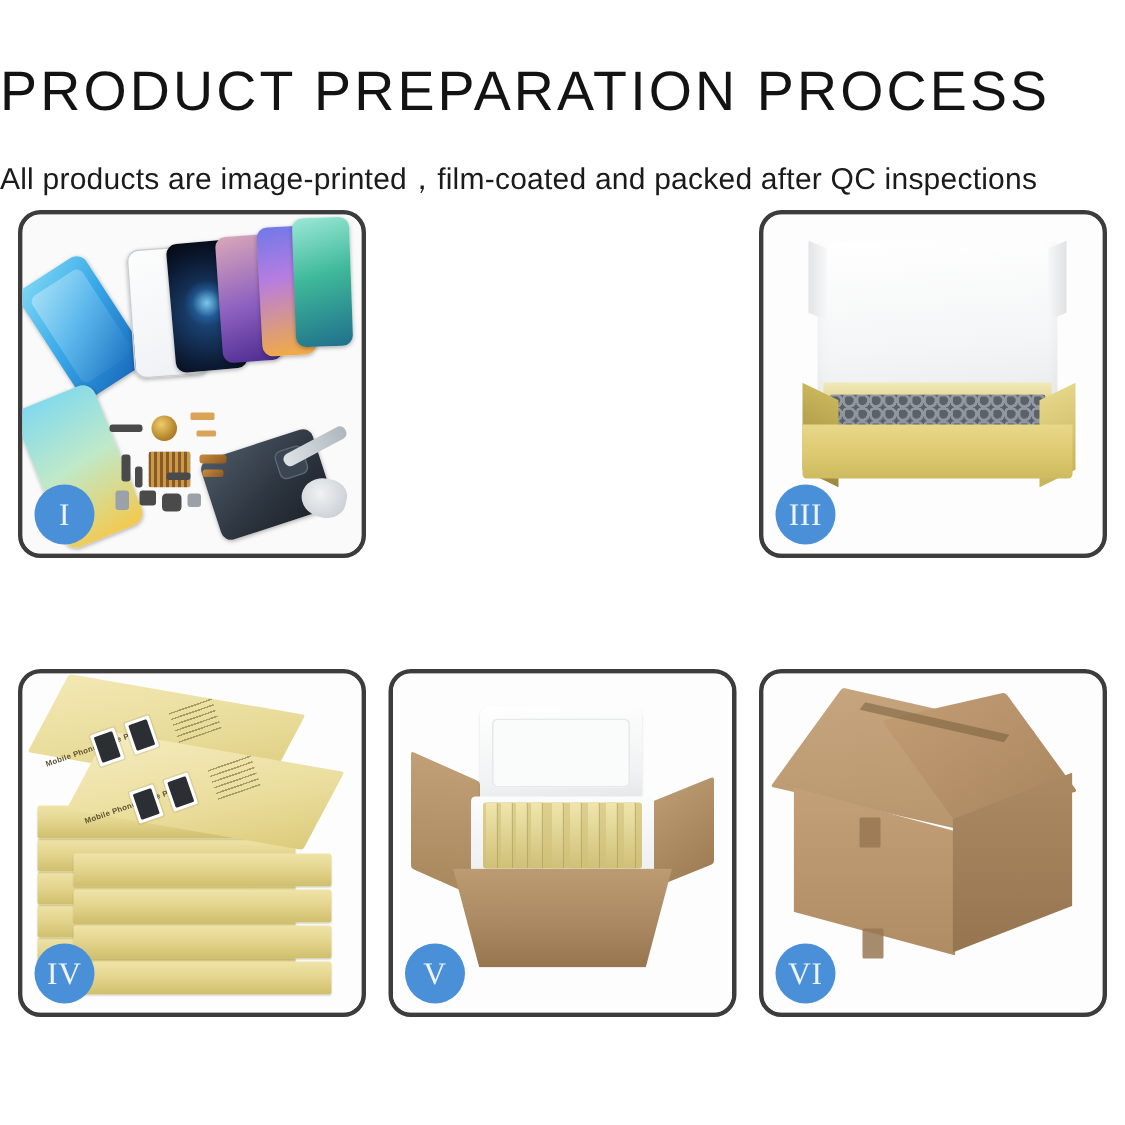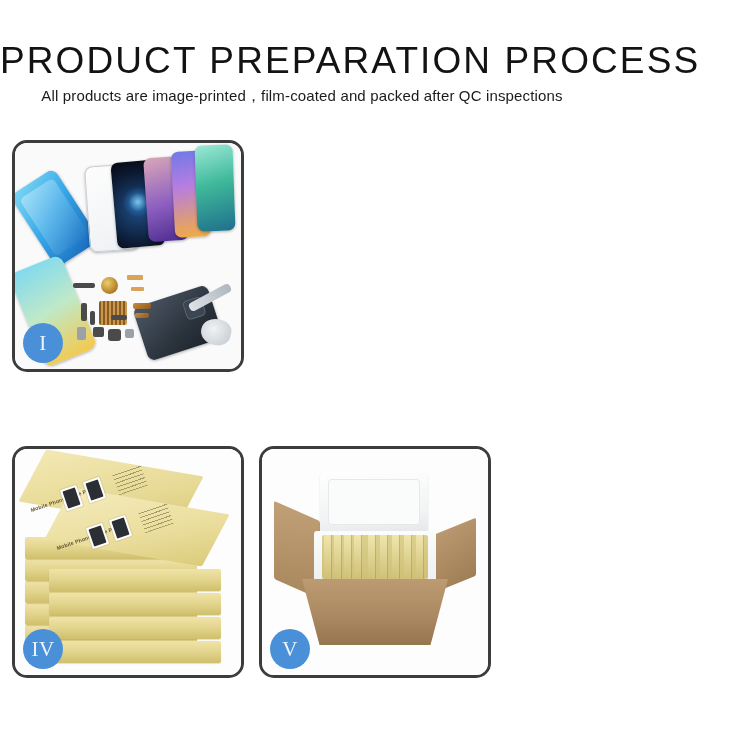--- a/index.html
+++ b/index.html
@@ -18,24 +18,24 @@
     font-size: 37px;
     font-weight: 400;
     letter-spacing: 2.1px;
     color: #131313;
     margin-top: 42px;
     line-height: 1.05;
     white-space: nowrap;
   }
   .subtitle {
     font-family: "Liberation Sans", sans-serif;
-    font-size: 15px;
+    font-size: 20px;
     font-weight: 400;
     color: #1b1b1b;
-    margin-top: 6px;
+    margin-top: 25px;
     letter-spacing: .15px;
     white-space: nowrap;
   }
 
   
   .grid { position: absolute; left: 12px; top: 140px; width: 726px; height: 538px; }
   .panel {
     position: absolute;
     width: 232px; height: 232px;
     border: 3px solid #3c3c3c;
@@ -364,20 +364,33 @@
         <div class="chip" style="left:93px;top:186px;width:13px;height:12px;border-radius:3px;"></div>
         <div class="chip silver" style="left:110px;top:186px;width:9px;height:9px;"></div>
         <div class="chip" style="left:96px;top:172px;width:16px;height:5px;"></div>
         <div class="tool"></div>
         <div class="tool2"></div>
       </div>
       <div class="badge">I</div>
     </div>
 
 
+    <div class="panel p-r0 p-c2">
+      <div class="photo pan3">
+        <div class="b3-lid"></div>
+        <div class="b3-lid-l"></div>
+        <div class="b3-lid-r"></div>
+        <div class="b3-inner"></div>
+        <div class="b3-foam"></div>
+        <div class="b3-side-l"></div>
+        <div class="b3-side-r"></div>
+        <div class="b3-front"></div>
+      </div>
+      <div class="badge">III</div>
+    </div>
 
     <div class="panel p-r1 p-c0">
       <div class="photo pan4">
         <div class="st-box" style="top:176px;"></div>
         <div class="st-box st-box2" style="top:192px;"></div>
         <div class="st-box" style="top:154px;"></div>
         <div class="st-box st-box2" style="top:168px;"></div>
         <div class="st-box" style="top:132px;"></div>
         <div class="st-box st-box2" style="top:144px;"></div>
         <div class="st-box" style="top:110px;"></div>
@@ -422,15 +435,27 @@
             <div class="bar" style="left:58px;"></div>
           <div class="bar" style="left:70px;"></div>
             <div class="bar" style="left:82px;"></div>
           <div class="bar" style="left:94px;"></div>
         </div>
         <div class="c5-body"></div>
       </div>
       <div class="badge">V</div>
     </div>
 
+    <div class="panel p-r1 p-c2">
+      <div class="photo pan6">
+        <div class="c6-top"></div>
+        <div class="c6-top2"></div>
+        <div class="c6-seam"></div>
+        <div class="c6-left"></div>
+        <div class="c6-right"></div>
+        <div class="c6-tape c6-tape1"></div>
+        <div class="c6-tape c6-tape2"></div>
+      </div>
+      <div class="badge">VI</div>
+    </div>
 
   </div>
 </div>
 
 </body></html>

